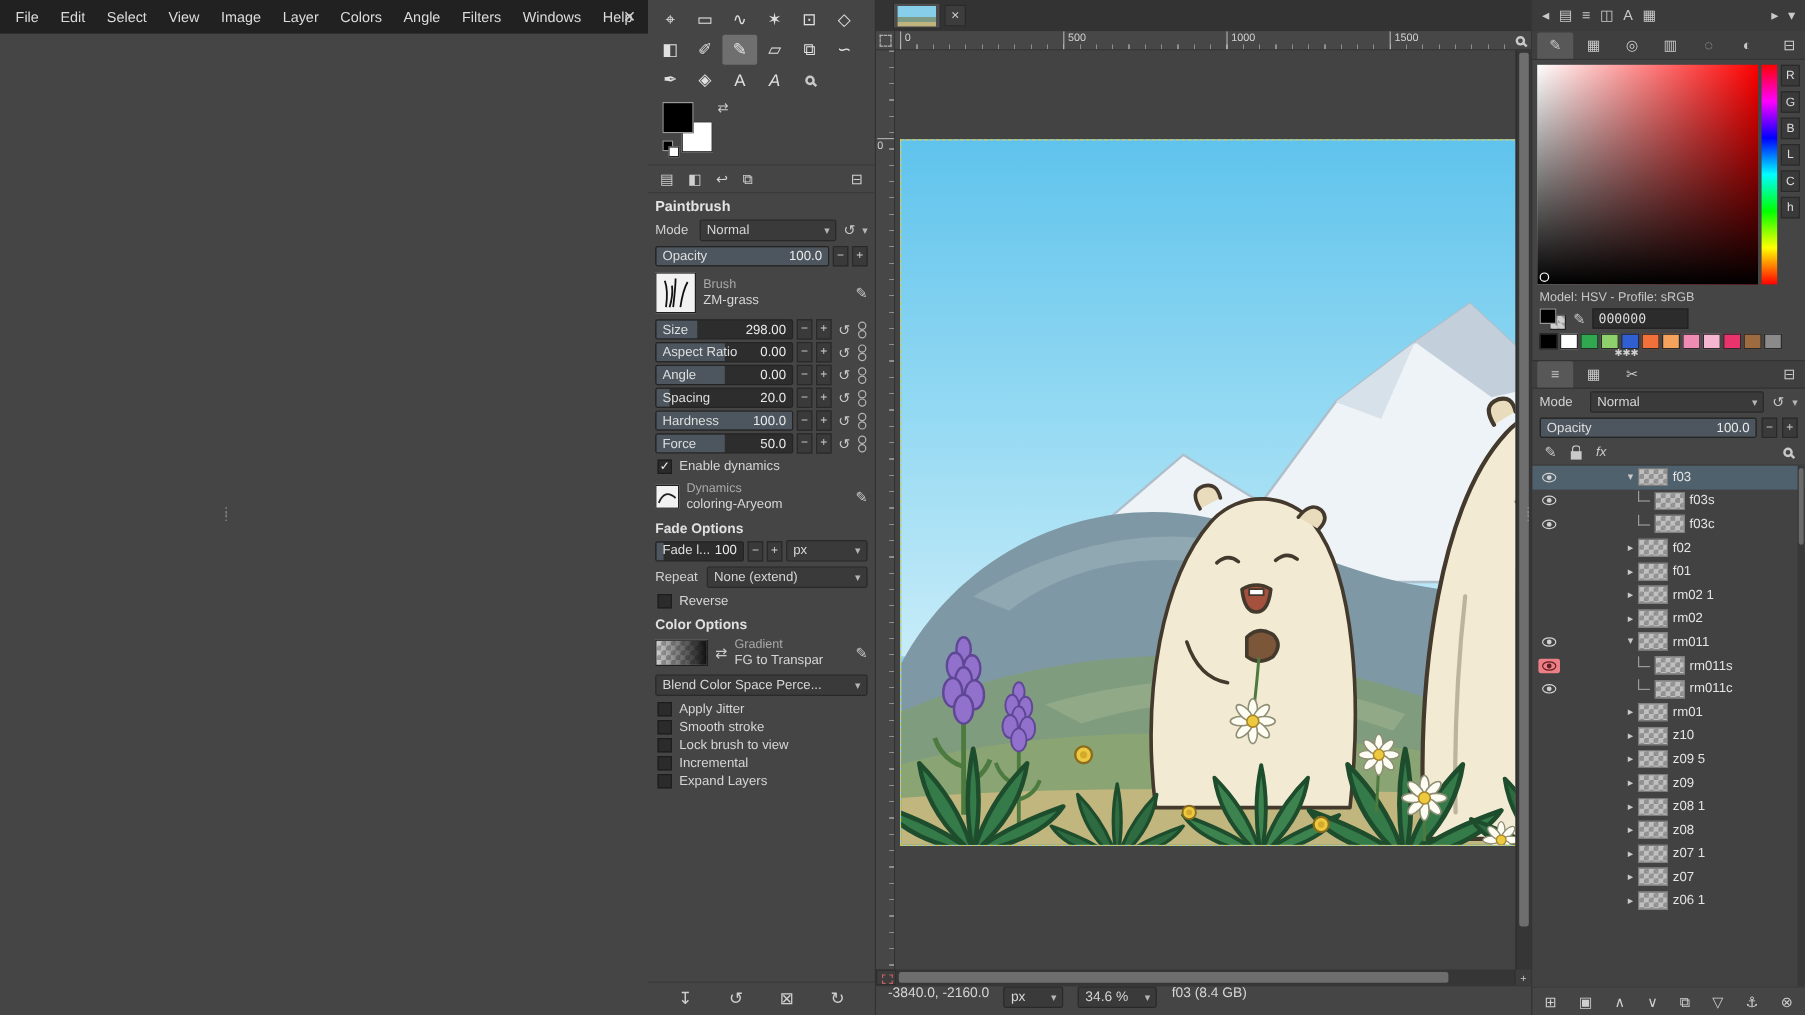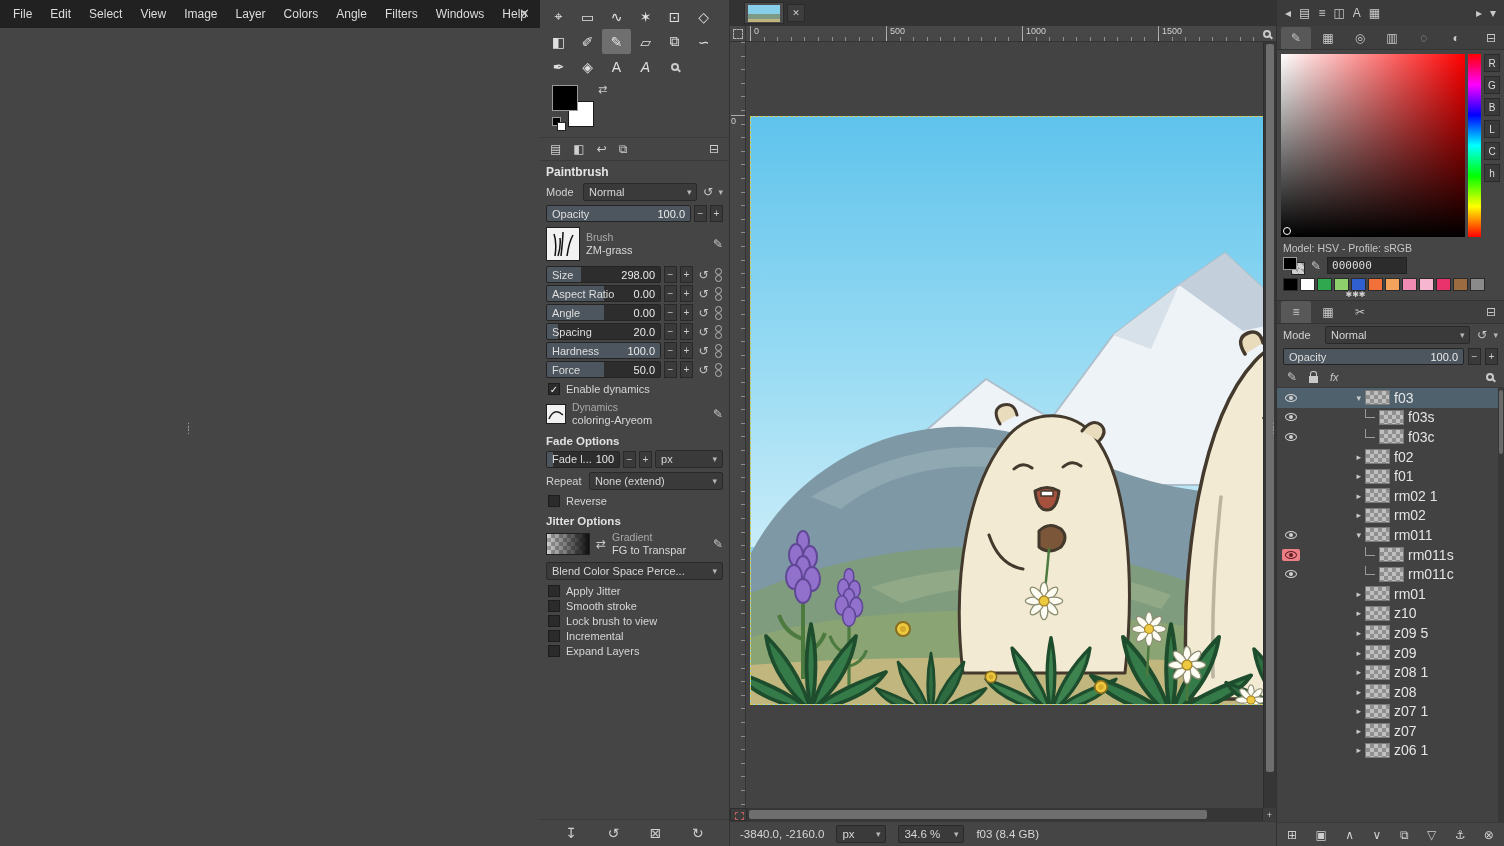--- a/index.html
+++ b/index.html
@@ -77,21 +77,21 @@
 .viewport{flex:1;position:relative;overflow:hidden;background:#434343}
 .artboard{position:absolute;left:4px;top:74px;width:1042px;height:589px;border:1px dashed #d6c94f;background:#88cfec}
 .vscroll{width:13px;background:#363636;border-left:1px solid #2d2d2d;position:relative;flex:none}
 .vthumb{position:absolute;top:2px;left:2px;right:2px;height:95%;background:#6e6e6e;border-radius:2px}
 .hscrollrow{height:13px;display:flex;flex:none}
 .qmask{width:17px;background:#3d3d3d;border:1px solid #2d2d2d;position:relative}
 .qmask::after{content:"";position:absolute;left:4px;top:3px;width:7px;height:6px;border:1px dashed #c06060}
 .hscroll{flex:1;background:#363636;position:relative}
 .hthumb{position:absolute;left:2px;top:2px;bottom:2px;width:89%;background:#6e6e6e;border-radius:2px}
 .navbtn{width:14px;background:#3d3d3d;border-left:1px solid #2d2d2d;color:#c9c9c9;font-size:9px;display:flex;align-items:center;justify-content:center}
-.statusbar{height:25px;display:flex;align-items:center;gap:12px;padding:0 10px;background:#454545;border-top:1px solid #383838;flex:none;font-size:11.5px;color:#d6d6d6}
+.statusbar{height:25px;display:flex;gap:12px;padding:0 10px;background:#454545;border-top:1px solid #383838;flex:none;font-size:11.5px;color:#d6d6d6}
 .dd.small{flex:none;height:18px}
 
 .rightpanel{width:228px;flex:none;background:#454545;border-left:1px solid #323232;display:flex;flex-direction:column;font-size:11px}
 .docktabs1{height:26px;display:flex;align-items:center;gap:8px;padding:0 8px;background:#3b3b3b;flex:none}
 .dtab{color:#c9c9c9;font-size:12px}
 .dtab.pushr{margin-left:auto}
 .docktabs2{height:24px;display:flex;align-items:center;gap:2px;padding:0 4px;background:#3f3f3f;border-bottom:1px solid #333;flex:none}
 .dtab2{width:30px;height:22px;display:flex;align-items:center;justify-content:center;color:#c9c9c9;border-radius:2px 2px 0 0;font-size:12px}
 .dtab2.active{background:#585858}
 .dtab2.pushr{margin-left:auto;width:18px}
@@ -128,21 +128,21 @@
 .eye{width:12px;height:8px;border:1px solid #d0d0d0;border-radius:50%;position:relative;display:inline-block}
 .eye::after{content:"";position:absolute;left:3px;top:1px;width:4px;height:4px;background:#d0d0d0;border-radius:50%}
 .eyewrap.hl .eye{border-color:#5d1f24}
 .eyewrap.hl .eye::after{background:#5d1f24}
 .treecell{width:60px;flex:none;display:flex;justify-content:flex-end;align-items:center}
 .treecell.ind{width:74px}
 .treeline{width:10px;height:9px;border-left:1px solid #9a9a9a;border-bottom:1px solid #9a9a9a;margin-bottom:7px;margin-right:2px}
 .exp{color:#c9c9c9;font-size:9px;padding-right:2px}
 .lthumb{width:25px;height:15px;border:1px solid #7a7a7a;flex:none;margin:0 4px 0 2px}
 .checker{background-image:linear-gradient(45deg,#8f8f8f 25%,transparent 25%,transparent 75%,#8f8f8f 75%),linear-gradient(45deg,#8f8f8f 25%,transparent 25%,transparent 75%,#8f8f8f 75%);background-size:8px 8px;background-position:0 0,4px 4px;background-color:#bfbfbf}
-.lname{font-size:14px;color:#e4e4e4;white-space:nowrap}
+.lname{font-size:11px;color:#e4e4e4;white-space:nowrap}
 .llscroll{position:absolute;right:0;top:0;bottom:0;width:6px;background:#383838}
 .llthumb{position:absolute;top:2px;left:1px;right:1px;height:64px;background:#6a6a6a;border-radius:2px}
 .layers-footer{height:24px;display:flex;align-items:center;justify-content:space-between;padding:0 10px;border-top:1px solid #3a3a3a;flex:none}
 .ficon2{font-size:12px;color:#cfcfcf}
 .grip{position:absolute;color:#9a9a9a;font-size:9px;line-height:4px;letter-spacing:0;width:6px;z-index:9}
 </style>
 </head>
 <body>
 
 <div class="app">
@@ -357,21 +357,21 @@
         </div>
       </div>
 
       <div id="chk-reverse">
           <div class="chkrow">
             <span class="chk"></span>
             <span>Reverse</span>
           </div>
         </div>
 
-      <div class="sect">Jitter Options</div>
+      <div class="sect">Color Options</div>
 
       <div class="bigsel">
         <div class="gthumb"></div>
         <span class="editicn">⇄</span>
         <div class="bstack">
           <div class="dimlab">Gradient</div>
           <div>FG to Transpar</div>
         </div>
         <span class="editicn">✎</span>
       </div>

